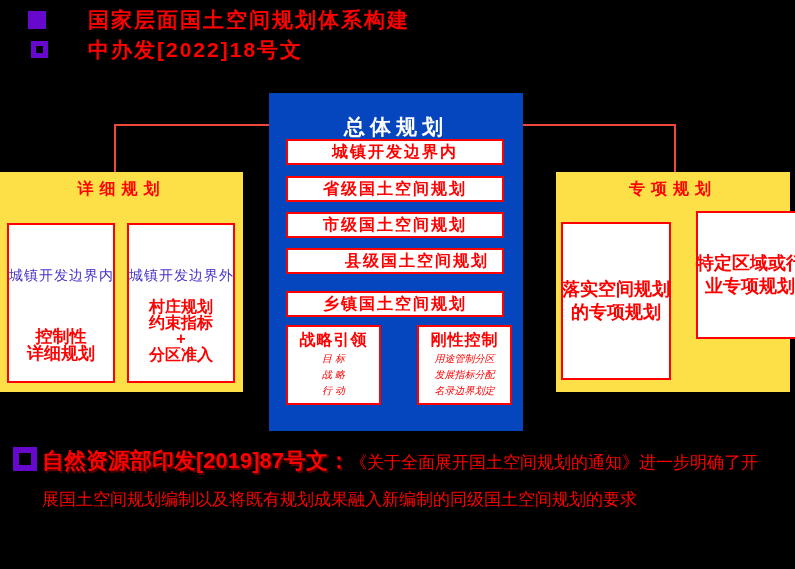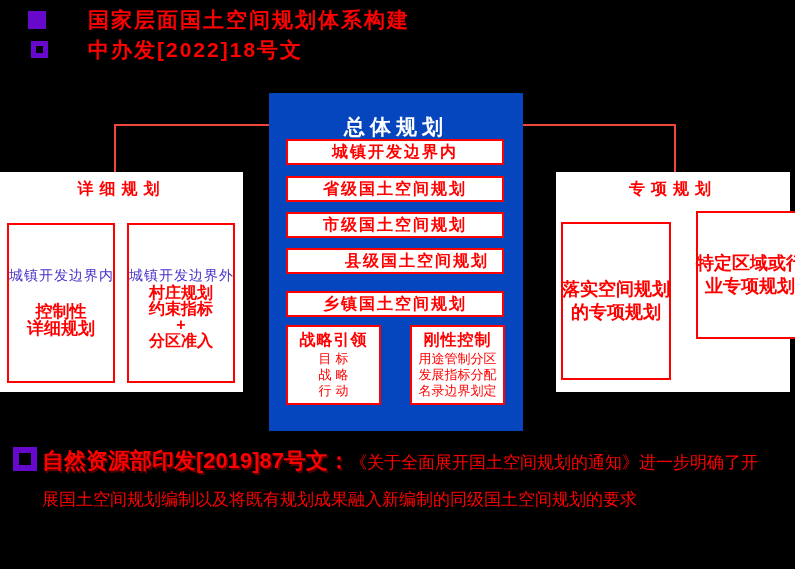--- a/index.html
+++ b/index.html
@@ -19,25 +19,25 @@
   .center-box{left:269px;top:93px;width:254px;height:338px;background:#0545bd;}
   .center-title{padding-top:20px;text-align:center;color:#ffffff;font-weight:bold;
                 font-size:21px;letter-spacing:5px;white-space:nowrap;}
   .level-box{position:absolute;left:17px;width:218px;height:26px;background:#ffffff;
              border:2px solid #ff0000;box-sizing:border-box;display:flex;align-items:center;
              justify-content:center;color:#ff0000;font-weight:bold;font-size:16px;
              letter-spacing:2px;white-space:nowrap;}
   .sub-box{position:absolute;top:232px;width:95px;height:80px;background:#ffffff;
            border:2px solid #ff0000;box-sizing:border-box;text-align:center;color:#ff0000;}
   .sub-box .t{font-weight:bold;font-size:16px;margin-top:3px;letter-spacing:1px;}
-  .sub-line{display:block;font-size:13px;line-height:16px;
-            font-family:"DejaVu Serif",serif;white-space:nowrap;}
+  .sub-line{display:block;font-size:10px;line-height:16px;
+            font-family:"DejaVu Serif",serif;white-space:nowrap;font-style:italic;}
 
   
-  .panel{top:172px;height:220px;background:#ffffff;}
+  .panel{top:172px;height:220px;background:#fde047;}
   .panel-title{text-align:center;padding-top:7px;color:#ff0000;font-size:16px;
                letter-spacing:6px;font-weight:600;white-space:nowrap;}
   .pbox{position:absolute;background:#ffffff;border:2px solid #ff0000;
         box-sizing:border-box;text-align:center;}
   .pbox-hdr{margin-top:42px;color:#4632c8;font-size:14px;letter-spacing:1px;
             font-family:"DejaVu Serif",serif;white-space:nowrap;}
   .pbox-body{color:#ff0000;font-weight:bold;font-size:16px;line-height:17px;}
   .pbody-line{display:block;white-space:nowrap;}
   .rbox{display:flex;flex-direction:column;align-items:center;justify-content:center;
         color:#ff0000;font-weight:bold;font-size:18px;line-height:23px;}
@@ -71,42 +71,42 @@
     <div class="level-box" style="top:155px;padding-left:44px;">县级国土空间规划</div>
     <div class="level-box" style="top:198px;">乡镇国土空间规划</div>
 
     <div class="sub-box" style="left:17px;">
       <div class="t">战略引领</div>
       <span class="sub-line">目 标</span>
       <span class="sub-line">战 略</span>
       <span class="sub-line">行 动</span>
     </div>
 
-    <div class="sub-box" style="left:141px;">
+    <div class="sub-box" style="left:148px;">
       <div class="t">刚性控制</div>
       <span class="sub-line">用途管制分区</span>
       <span class="sub-line">发展指标分配</span>
       <span class="sub-line">名录边界划定</span>
     </div>
   </div>
 
   <div class="abs panel" style="left:0px;width:243px;">
     <div class="panel-title">详细规划</div>
 
     <div class="pbox" style="left:7px;top:51px;width:108px;height:160px;">
       <div class="pbox-hdr">城镇开发边界内</div>
-      <div class="pbox-body" style="margin-top:18px;font-size:17px;">
+      <div class="pbox-body" style="margin-top:43px;font-size:17px;">
         <span class="pbody-line">控制性</span>
         <span class="pbody-line">详细规划</span>
       </div>
     </div>
 
     <div class="pbox" style="left:127px;top:51px;width:108px;height:160px;">
       <div class="pbox-hdr">城镇开发边界外</div>
-      <div class="pbox-body" style="line-height:16px;">
+      <div class="pbox-body" style="margin-top:14px;line-height:16px;">
         <span class="pbody-line">村庄规划</span>
         <span class="pbody-line">约束指标</span>
         <span class="pbody-line">+</span>
         <span class="pbody-line">分区准入</span>
       </div>
     </div>
   </div>
 
   <div class="abs panel" style="left:556px;width:234px;">
     <div class="panel-title">专项规划</div>

